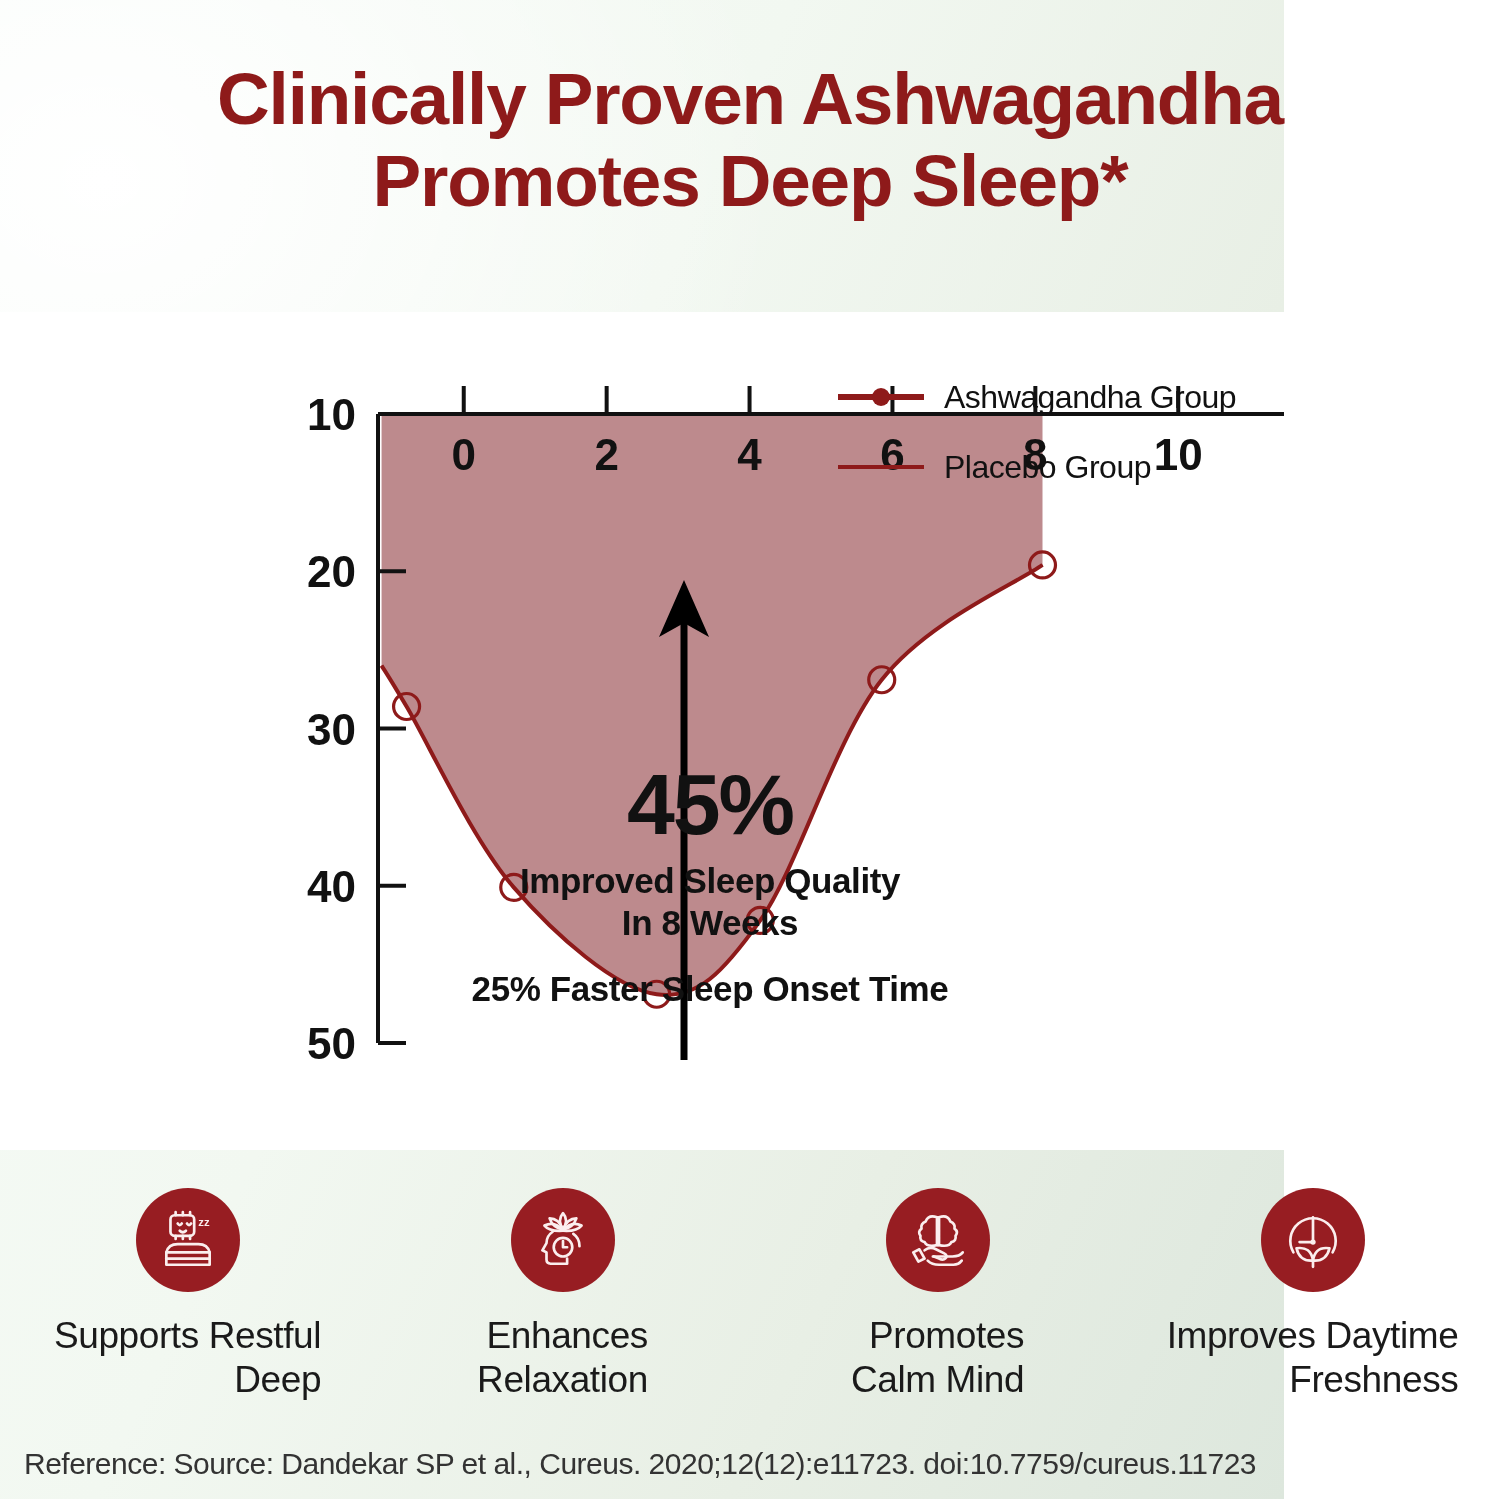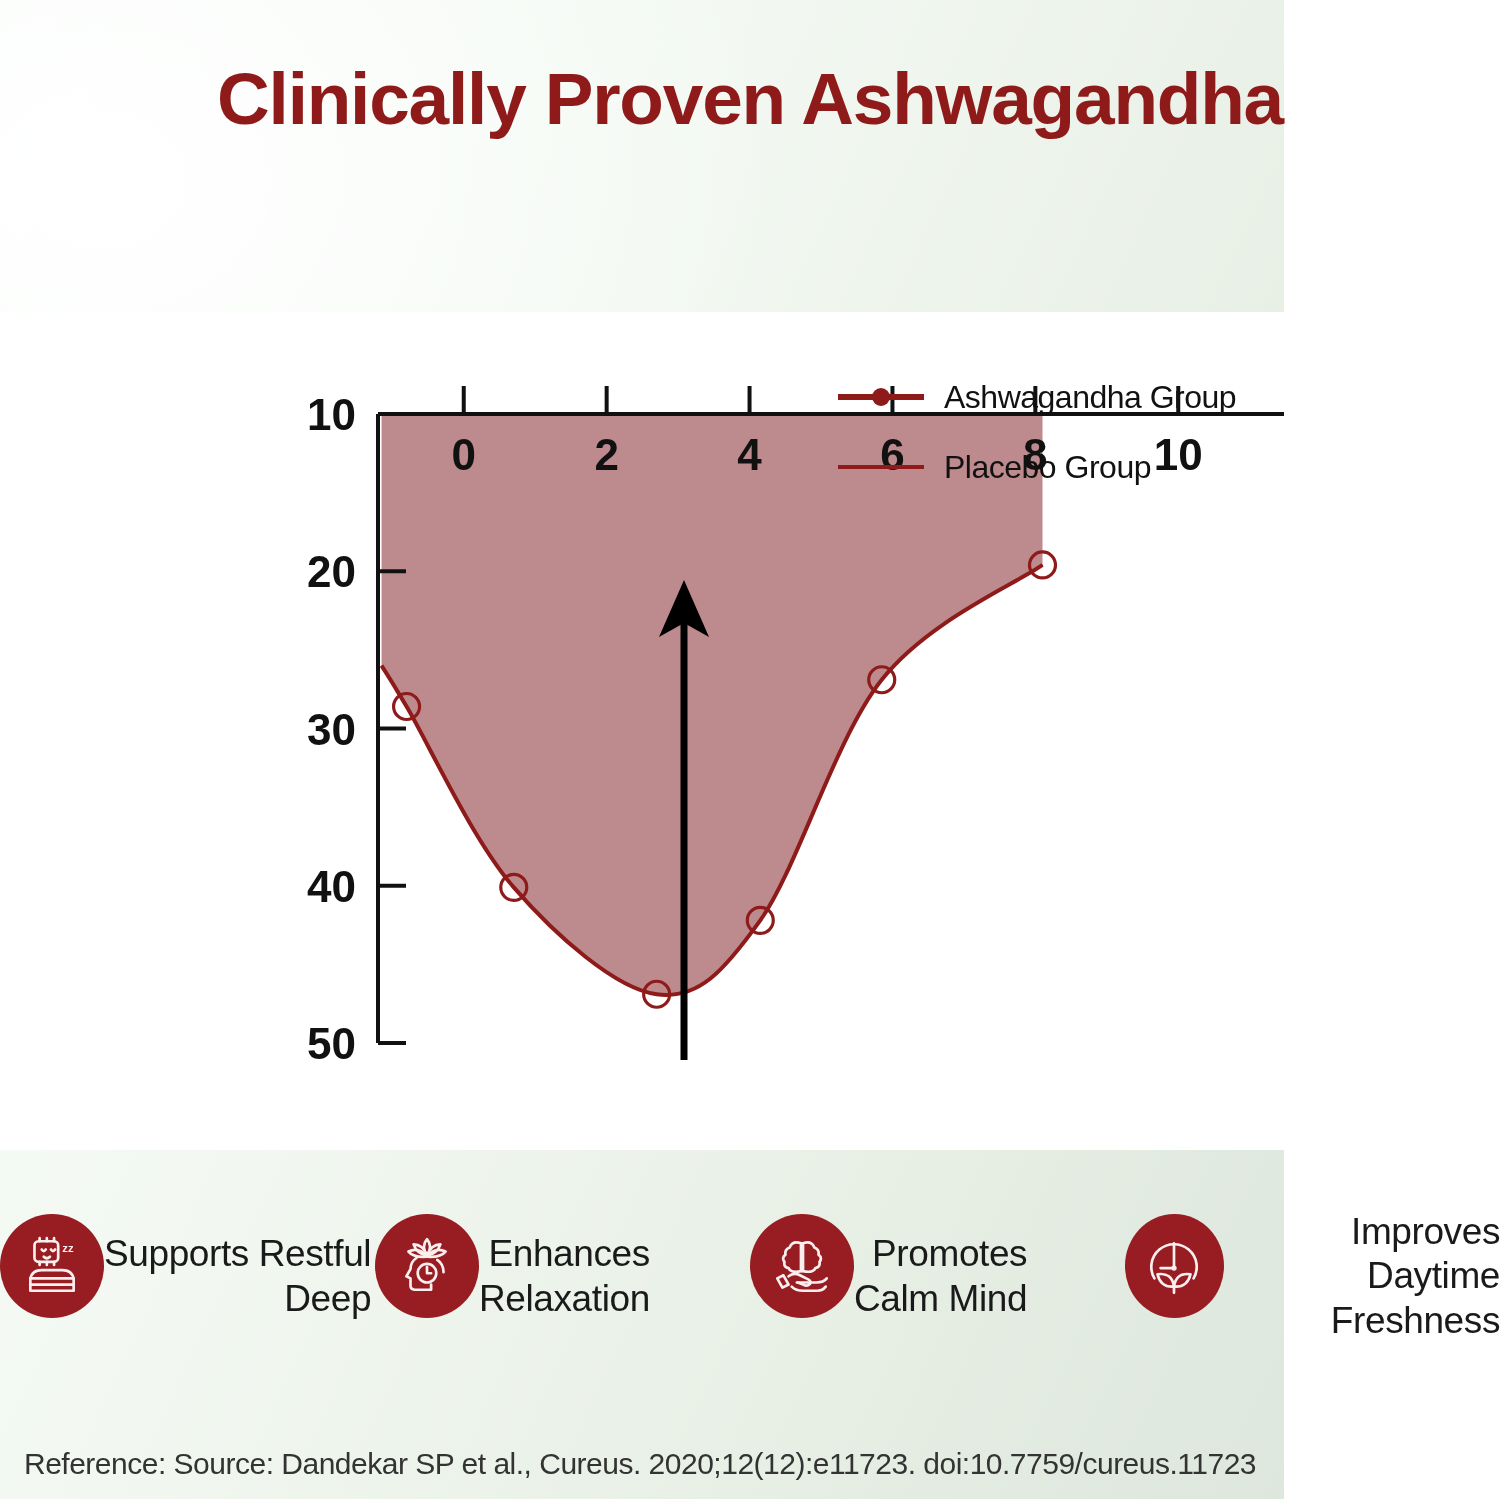--- a/index.html
+++ b/index.html
@@ -78,21 +78,21 @@
 
   
   #benefits{
     position:absolute;
     left:0; top:1188px;
     width:1500px;
     display:flex;
   }
   .benefit{
     flex:1;
-    display:flex; flex-direction:row; align-items:center;
+    display:flex; flex-direction:column; align-items:center;
   }
   .benefit-icon{
     width:104px; height:104px;
     border-radius:50%;
     background:#971d22;
     display:flex; align-items:center; justify-content:center;
   }
   .benefit-label{
     margin-top:22px;
     font-size:37px;
@@ -112,20 +112,21 @@
     letter-spacing:-0.5px;
   }
 </style>
 </head>
 <body>
 
 <div id="root">
 
   <div id="title">
     <span class="ln">Clinically Proven Ashwagandha</span>
+    <span class="ln">Promotes Deep Sleep*</span>
   </div>
 
   <div id="card"></div>
 
   <div id="chart-wrap">
     <svg id="chart-svg" width="1410" height="838" viewBox="0 0 1410 838">
 
       <path id="area-path" fill="#bd8a8d" stroke="none" d="M381.57,353.60 C385.74,360.41 384.55,357.53 406.58,394.49 C428.61,431.44 472.08,527.36 513.76,575.32 C555.44,623.28 615.58,676.75 656.66,682.25 C697.75,687.76 722.75,660.76 760.27,608.35 C797.78,555.93 834.69,426.98 881.73,367.75 C928.77,308.52 1015.71,272.09 1042.50,252.96 L1042.50,102.00 L381.57,102.00 Z"></path>
 
       <path id="placebo-path" fill="none" stroke="#8e1a1a" stroke-width="2.2" d="M381.57,353.60 C385.74,360.41 384.55,357.53 406.58,394.49 C428.61,431.44 472.08,527.36 513.76,575.32 C555.44,623.28 615.58,676.75 656.66,682.25 C697.75,687.76 722.75,660.76 760.27,608.35 C797.78,555.93 834.69,426.98 881.73,367.75 C928.77,308.52 1015.71,272.09 1042.50,252.96"></path>
@@ -190,20 +191,28 @@
     <div class="legend-row">
       <span class="legend-swatch">
         <svg width="90" height="22" viewBox="0 0 90 22">
           <line x1="2" y1="11" x2="88" y2="11" stroke="#8e1a1a" stroke-width="4"></line>
         </svg>
       </span>
       <span class="legend-label">Placebo Group</span>
     </div>
   </div>
 
+  <div id="annot">
+    <div id="annot-big">45%</div>
+    <div id="annot-sub">
+      <div>Improved Sleep Quality</div>
+      <div>In 8 Weeks</div>
+    </div>
+    <div id="annot-sub2">25% Faster Sleep Onset Time</div>
+  </div>
 
   <div id="benefits">
 
     <div class="benefit">
       <div class="benefit-icon">
         <svg width="66" height="66" viewBox="0 0 64 64" fill="none" stroke="#fbeeee" stroke-width="2.6" stroke-linecap="round" stroke-linejoin="round">
           <rect x="15" y="8" width="23" height="20" rx="4"></rect>
           <path d="M20 8 v-3 M27 8 v-3 M34 8 v-3 M20 28 v3 M27 28 v3 M34 28 v3"></path>
           <path d="M22 16 q2 3 4 0 M31 16 q2 3 4 0"></path>
           <path d="M24 23 q3 3 6 0"></path>

